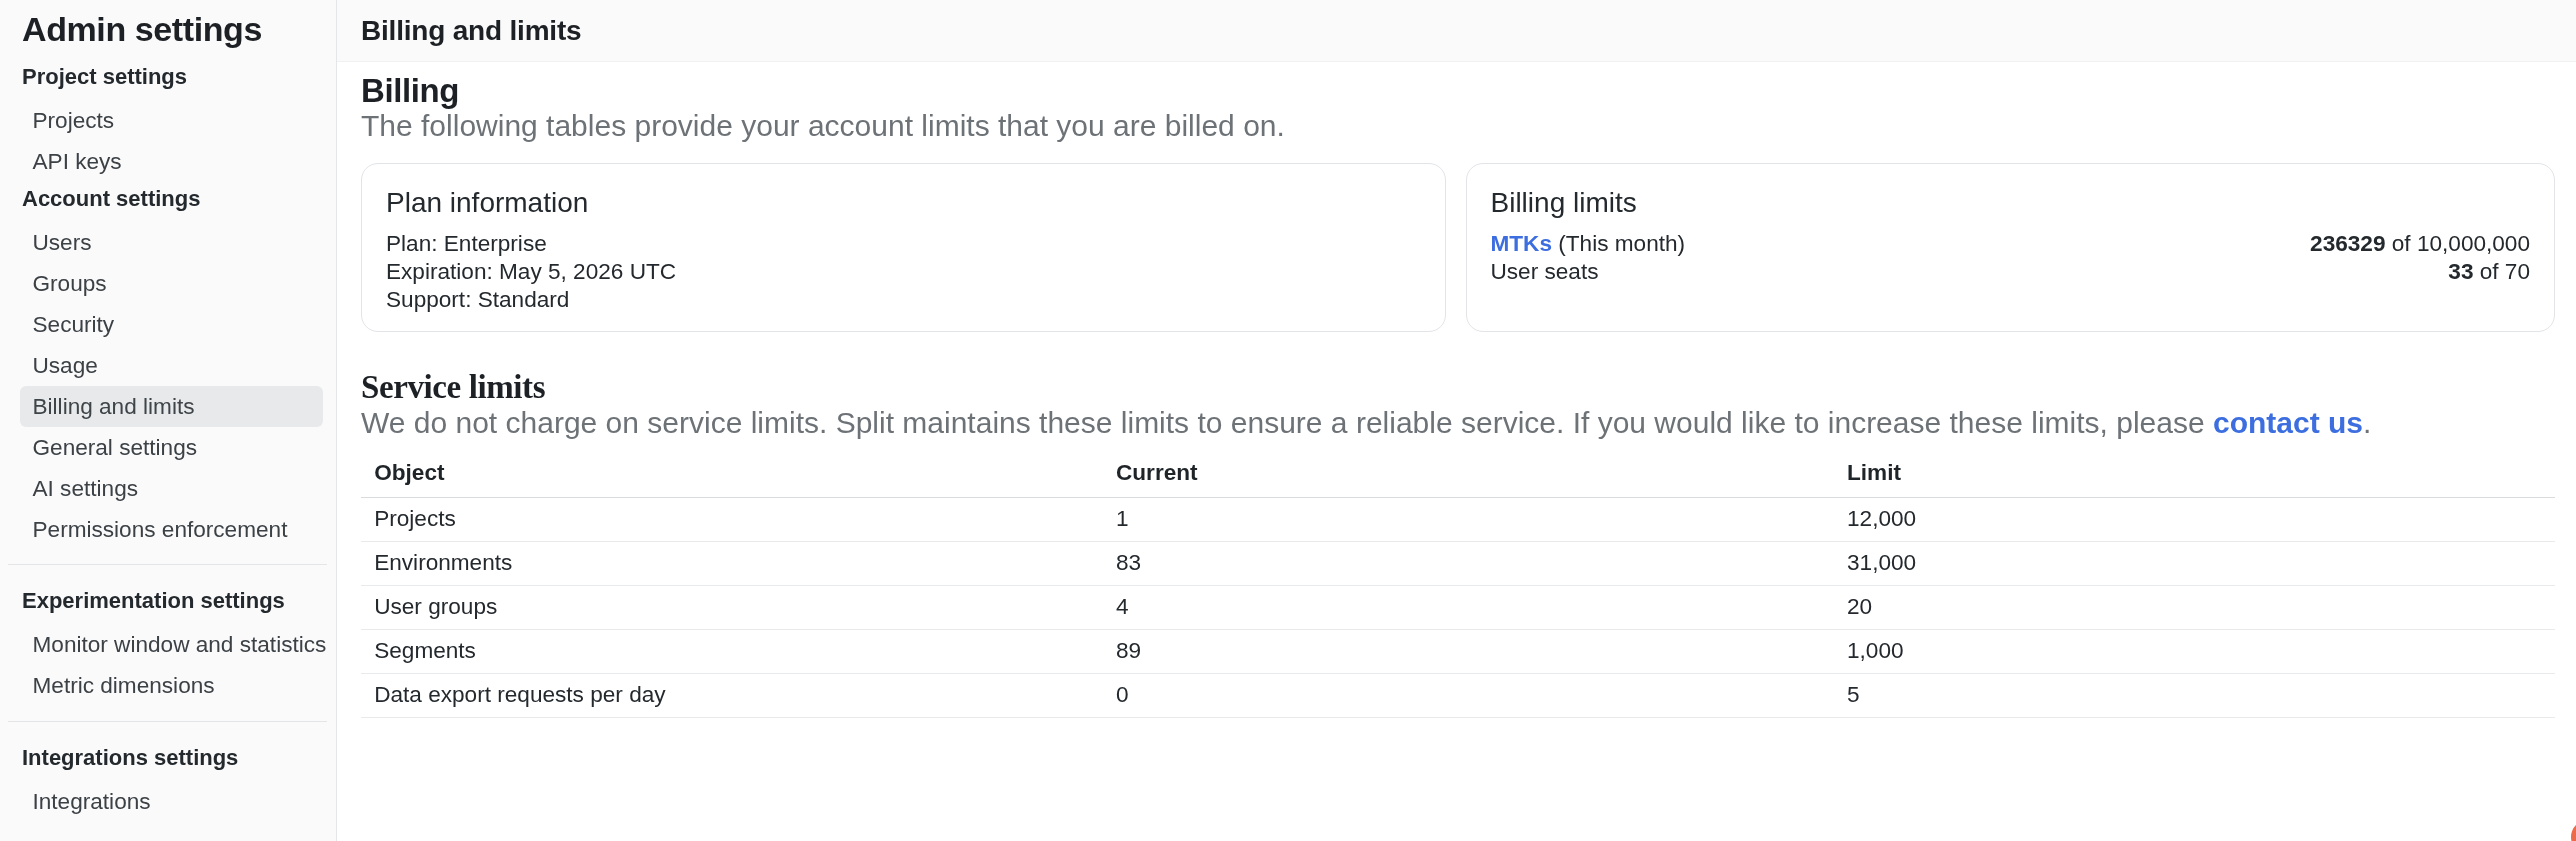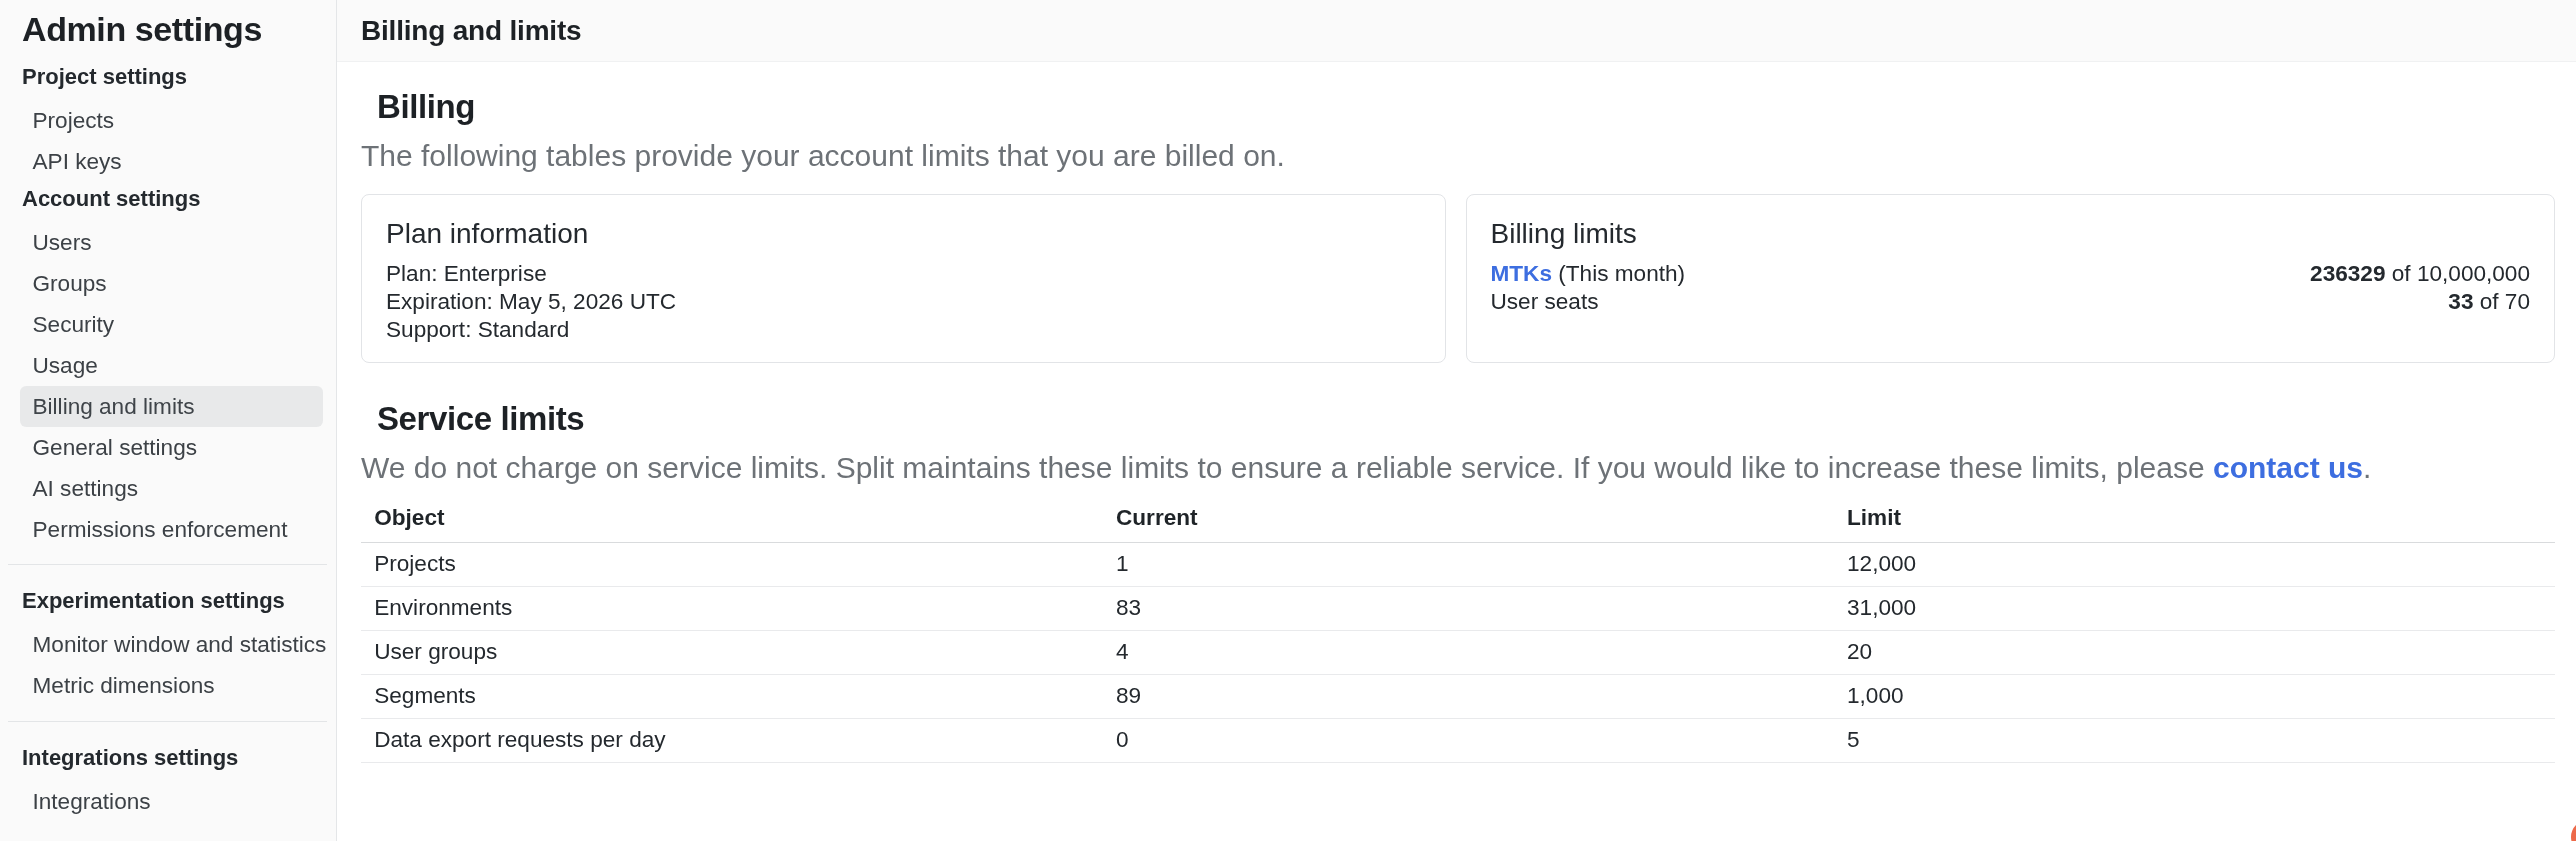--- a/index.html
+++ b/index.html
@@ -50,36 +50,36 @@
     flex: 0 0 62px; height: 62px;
     background: #fafafa;
     border-bottom: 0.8px solid #f0f1f2;
     display: flex; align-items: center; padding-left: 24px;
   }
   .page-title {
     font-size: 28px; font-weight: 700; color: #1d2125; letter-spacing: -0.2px;
   }
   .content { padding: 9.4px 21px 0 24px; }
   .section-heading {
-    margin: 16px;
+    margin: 0;
     font-size: 33px; font-weight: 700; color: #1d2125;
     letter-spacing: -0.4px; line-height: 39px;
   }
-  .section-heading.second { margin-top: 36px; }
+  .section-heading.second { margin-top: 36px; font-family: Liberation Serif, serif; }
   .subtitle {
     margin: 1.6px 0 0 0;
     font-size: 30px; line-height: 28px; color: #6d7277;
   }
   .link { color: #3d6ee0; font-weight: 700; text-decoration: none; cursor: pointer; }
 
   
   .cards { display: flex; gap: 19.5px; margin-top: 23.4px; }
   .card {
     height: 169px; background: #fff;
-    border: 0.8px solid #e2e4e7; border-radius: 8px;
+    border: 0.8px solid #e2e4e7; border-radius: 17px;
     padding: 22px 24px;
   }
   .card.plan { flex: 0 0 1085px; }
   .card.limits { flex: 1; }
   .card-title { font-size: 28px; font-weight: 400; color: #24292e; line-height: 34px; }
   .card-body { margin-top: 9.4px; font-size: 22.6px; line-height: 28px; color: #24292e; }
   .limit-row { display: flex; justify-content: space-between; }
   .val b, .limit-row b { font-weight: 700; text-align: right; }
 
   

